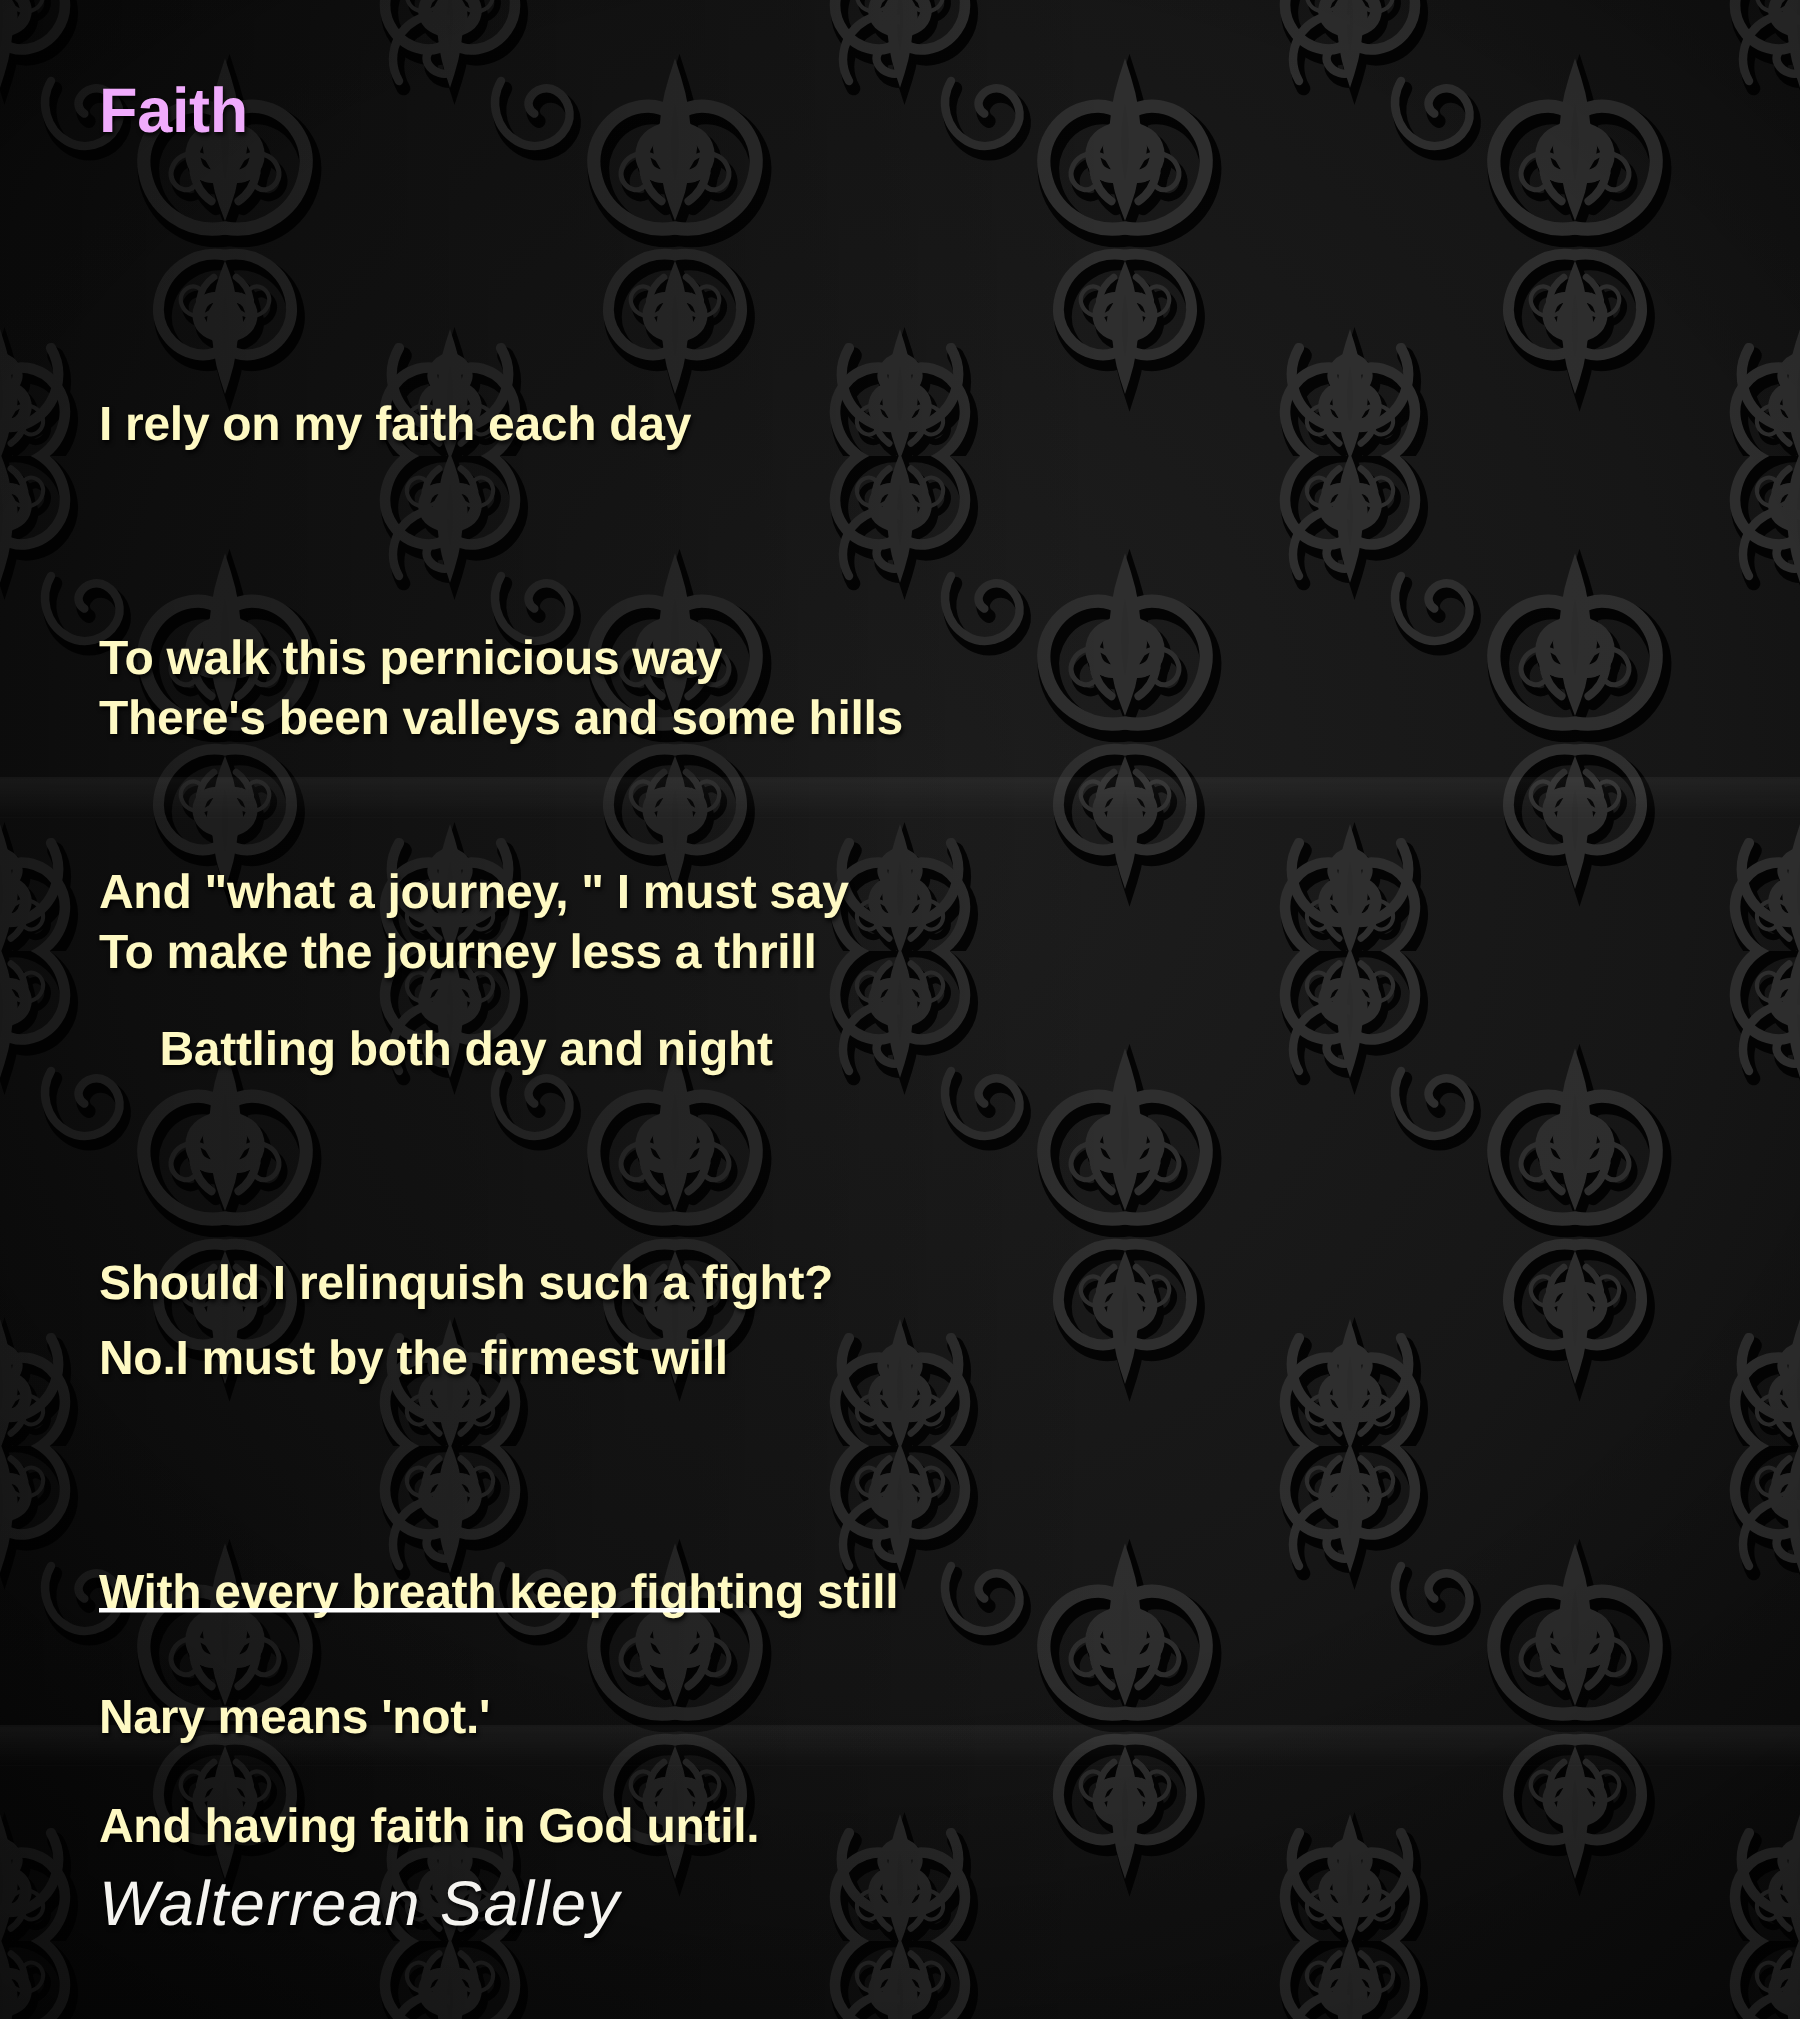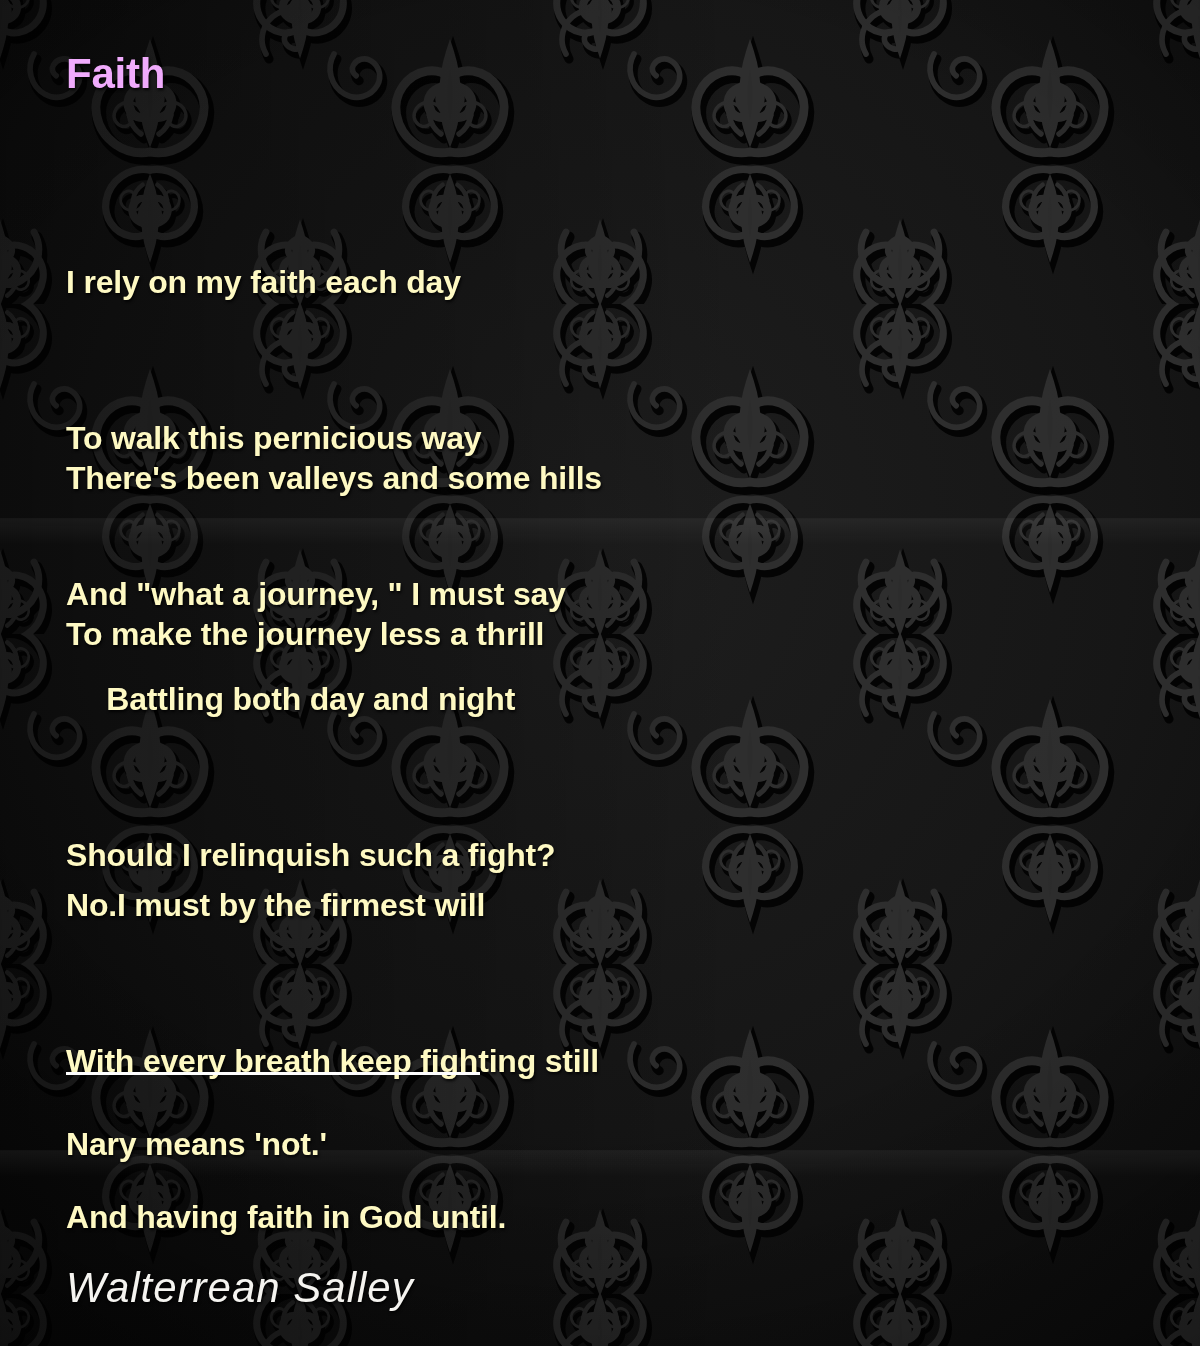--- a/index.html
+++ b/index.html
@@ -29,21 +29,21 @@
     text-shadow:1px 2px 3px rgba(0,0,0,.85);white-space:pre;
   }
   .txt p{margin:0;}
   #poem-title{top:50px;font-size:42px;line-height:1.15;color:#f0abfc;}
   #stanza-1{top:152px;}
   #stanza-2{top:348px;}
   #stanza-3{top:569px;text-align:center;}
   #stanza-4{top:775px;}
   #footnote-divider{position:absolute;left:66px;top:1072px;width:414px;height:3px;background:#ffffff;}
   #footnote-text{top:1087px;margin-top:31px;}
-  #author-name{top:1243px;font-size:42px;font-weight:normal;font-style:italic;letter-spacing:1px;color:#f5f4f0;margin-top:19px;}
+  #author-name{top:1243px;font-size:42px;font-weight:normal;font-style:italic;letter-spacing:1px;color:#f5f4f0;}
 </style>
 </head>
 <body>
 
 <svg class="bg-svg" width="1200" height="1346" viewBox="0 0 1200 1346" aria-hidden="true">
   <defs>
     <radialGradient id="vig" cx="50%" cy="40%" r="80%">
       <stop offset="0%" stop-color="#1e1e1e"></stop>
       <stop offset="55%" stop-color="#161616"></stop>
       <stop offset="100%" stop-color="#0b0b0b"></stop>

